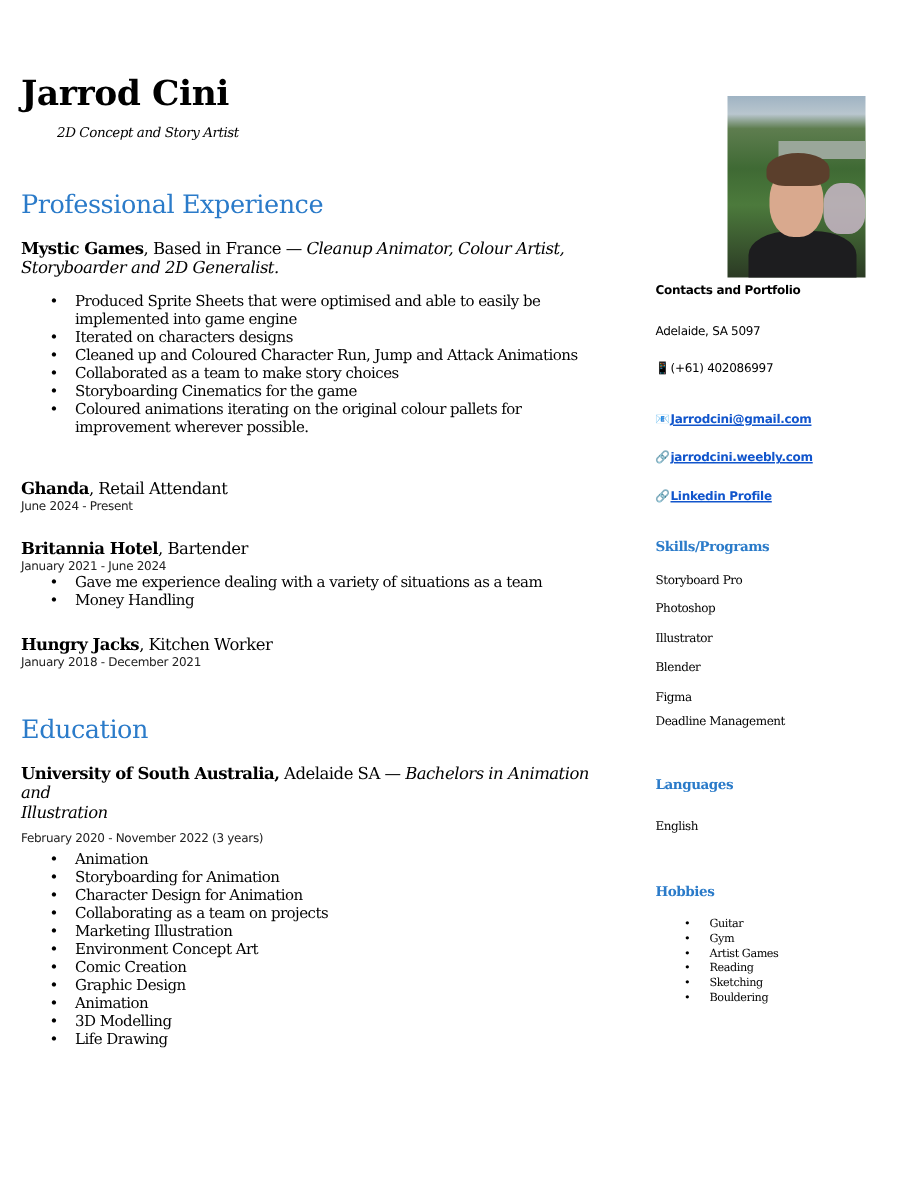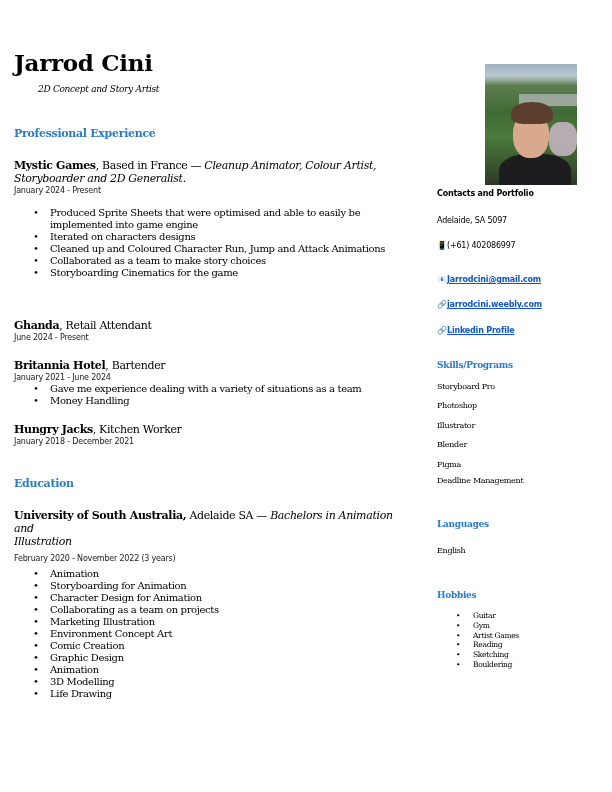--- a/index.html
+++ b/index.html
@@ -1,20 +1,20 @@
 <!DOCTYPE html>
 <html><head>
 <meta charset="utf-8">
 <style>
   html, body { margin:0; padding:0; background:#fff; }
   body { width:612px; height:792px; position:relative; overflow:hidden; font-family:"DejaVu Serif", serif; color:#000; }
   #main { position:absolute; left:14px; top:48px; width:400px; }
   #name { font-family:"DejaVu Serif", serif; font-weight:bold; font-size:23px; margin:0; letter-spacing:-0.3px; line-height:30px; }
   #tagline { font-family:"DejaVu Serif", serif; font-style:italic; font-size:9px; margin-top:6px; letter-spacing:-0.3px;margin-left:24px; }
-  h2.sec { color:#2b7bc9; font-family:"DejaVu Serif", serif; font-weight:bold; font-size:11px; margin:0; letter-spacing:-0.3px;text-align:center; }
+  h2.sec { color:#2b7bc9; font-family:"DejaVu Serif", serif; font-weight:normal; font-size:17px; margin:0; letter-spacing:-0.3px;text-align:center; }
   .job { font-family:"DejaVu Serif", serif; font-size:11px; line-height:13px; letter-spacing:-0.35px; }
   .job b { font-weight:bold; }
   .date { font-family:"DejaVu Sans", sans-serif; font-size:8px; color:#222; line-height:11px; letter-spacing:-0.2px; }
   ul.blist { margin:0; padding:0 0 0 36px; list-style:none; font-family:"DejaVu Serif", serif; font-size:10px; line-height:12px; letter-spacing:-0.35px; }
   ul.blist li { position:relative; }
   ul.blist li::before { content:"•"; position:absolute; left:-17px; top:0; font-size:10px; }
   #side { position:absolute; left:437px; top:64px; width:160px;padding-left:48px; }
   #photo { width:92px; height:121px; position:relative; overflow:hidden; background:linear-gradient(180deg,#9fb3c3 0%, #b9c6ce 10%, #5e7d4f 18%, #3f6a34 40%, #4c7a3c 60%, #2b3a24 100%); }
   #photo .bldg { position:absolute; left:34px; top:30px; width:58px; height:12px; background:#9aa79a; }
   #photo .face { position:absolute; left:28px; top:48px; width:36px; height:46px; border-radius:45%; background:#d9a98e; }
@@ -38,27 +38,27 @@
 <div id="main">
   <h1 id="name">Jarrod Cini</h1>
   <div id="tagline">2D Concept and Story Artist</div>
 </div>
 
 <h2 class="sec" style="position:absolute; left:14px; top:127px;">Professional Experience</h2>
 
 <div style="position:absolute; left:14px; top:159px; width:400px;">
   <div class="job"><b>Mystic Games</b><span>, Based in France — </span><i>Cleanup Animator, Colour Artist,</i></div>
   <div class="job"><i>Storyboarder and 2D Generalist.</i></div>
-  <div class="date">January 2024 - Present</div>
   <ul class="blist" style="margin-top:11px;">
     <li style="width:330px;">Produced Sprite Sheets that were optimised and able to easily be implemented into game engine</li>
     <li>Iterated on characters designs</li>
     <li style="white-space:nowrap;">Cleaned up and Coloured Character Run, Jump and Attack Animations</li>
     <li>Collaborated as a team to make story choices</li>
     <li>Storyboarding Cinematics for the game</li>
+    <li style="width:330px;">Coloured animations iterating on the original colour pallets for improvement wherever possible.</li>
   </ul>
 </div>
 
 <div style="position:absolute; left:14px; top:319px; width:400px;">
   <div class="job"><b>Ghanda</b><span>, Retail Attendant</span></div>
   <div class="date">June 2024 - Present</div>
 </div>
 
 <div style="position:absolute; left:14px; top:359px; width:400px;">
   <div class="job"><b>Britannia Hotel</b><span>, Bartender</span></div>

